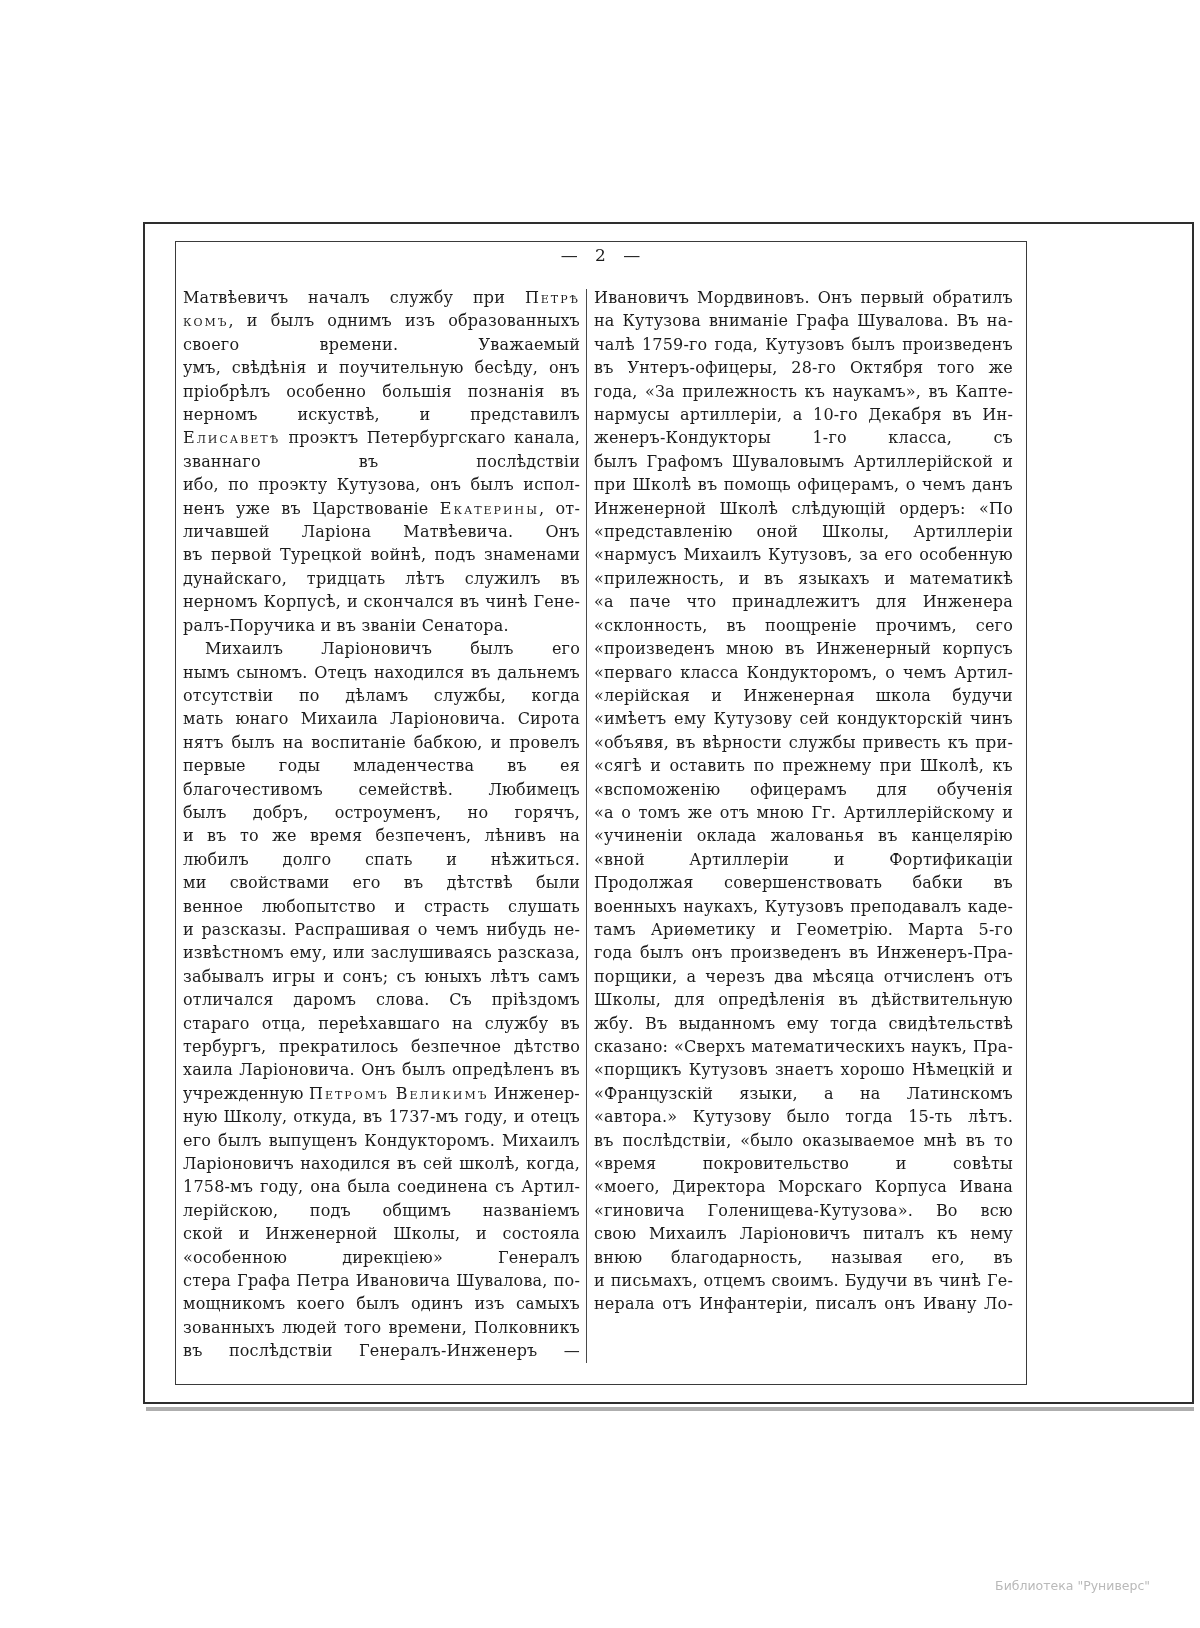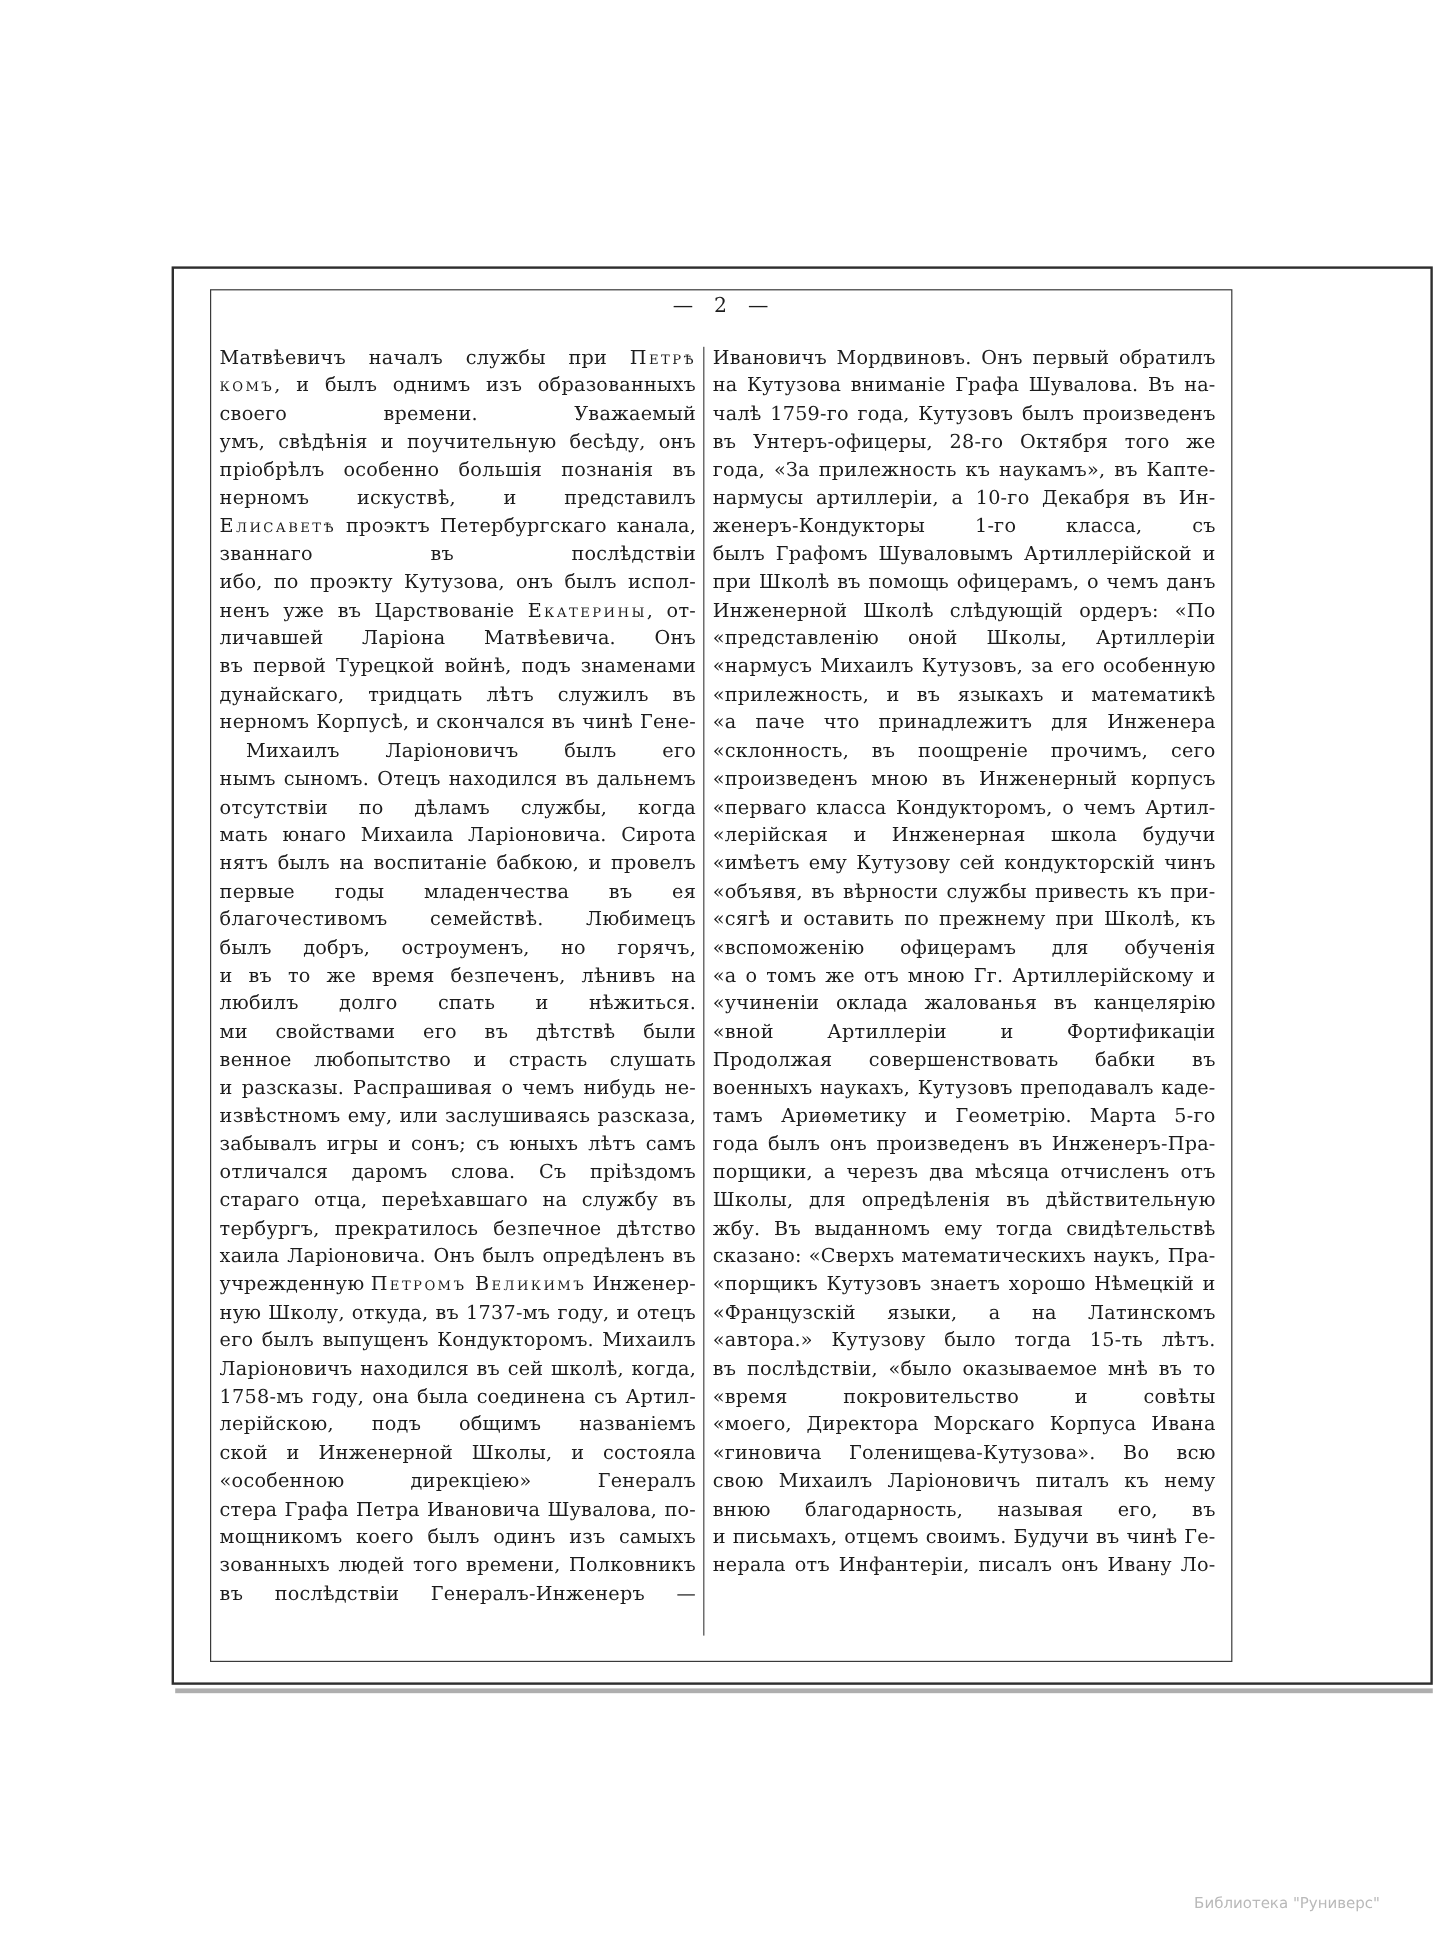--- a/index.html
+++ b/index.html
@@ -57,34 +57,35 @@
 <body>
 
 <div id="page">
   <div id="outer-border"></div>
   <div id="bottom-shadow"></div>
   <div id="page-frame"></div>
 
   <div id="page-number">— 2 —</div>
 
   <div id="col-left" class="col">
-      <div class="ln"><span>Матвѣевичъ началъ службы при </span><span class="sc">Петрѣ Вели-</span></div>
+      <div class="ln"><span>Матвѣевичъ началъ службу при </span><span class="sc">Петрѣ Вели-</span></div>
       <div class="ln"><span class="sc">комъ</span><span>, и былъ однимъ изъ образованныхъ людей</span></div>
       <div class="ln">своего времени. Уважаемый современниками за</div>
       <div class="ln">умъ, свѣдѣнія и поучительную бесѣду, онъ</div>
       <div class="ln">пріобрѣлъ особенно большія познанія въ Инже-</div>
       <div class="ln"><span>нерномъ искуствѣ, и представилъ </span></div>
       <div class="ln"><span class="sc">Елисаветѣ</span><span> проэктъ Петербургскаго канала, на-</span></div>
       <div class="ln">званнаго въ послѣдствіи «Екатерининскимъ»,</div>
       <div class="ln">ибо, по проэкту Кутузова, онъ былъ испол-</div>
       <div class="ln"><span>ненъ уже въ Царствованіе </span><span class="sc">Екатерины</span><span>, от-</span></div>
       <div class="ln">личавшей Ларіона Матвѣевича. Онъ находился</div>
       <div class="ln">въ первой Турецкой войнѣ, подъ знаменами За-</div>
       <div class="ln">дунайскаго, тридцать лѣтъ служилъ въ Инже-</div>
       <div class="ln">нерномъ Корпусѣ, и скончался въ чинѣ Гене-</div>
+      <div class="ln pend">ралъ-Поручика и въ званіи Сенатора.</div>
       <div class="ln indent">Михаилъ Ларіоновичъ былъ его единствен-</div>
       <div class="ln">нымъ сыномъ. Отецъ находился въ дальнемъ</div>
       <div class="ln">отсутствіи по дѣламъ службы, когда скончалась</div>
       <div class="ln">мать юнаго Михаила Ларіоновича. Сирота при-</div>
       <div class="ln">нятъ былъ на воспитаніе бабкою, и провелъ</div>
       <div class="ln">первые годы младенчества въ ея патріархальномъ,</div>
       <div class="ln">благочестивомъ семействѣ. Любимецъ бабки, онъ</div>
       <div class="ln">былъ добръ, остроуменъ, но горячъ, вспыльчивъ,</div>
       <div class="ln">и въ то же время безпеченъ, лѣнивъ на ученье,</div>
       <div class="ln">любилъ долго спать и нѣжиться. Отличительны-</div>

